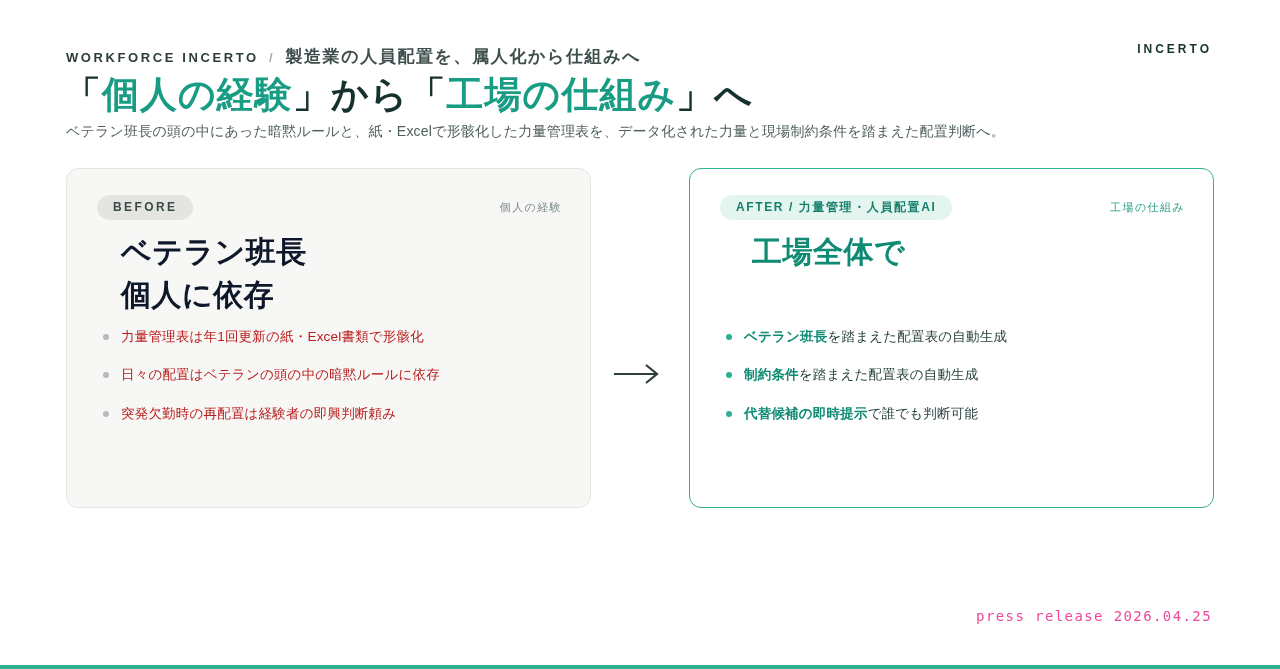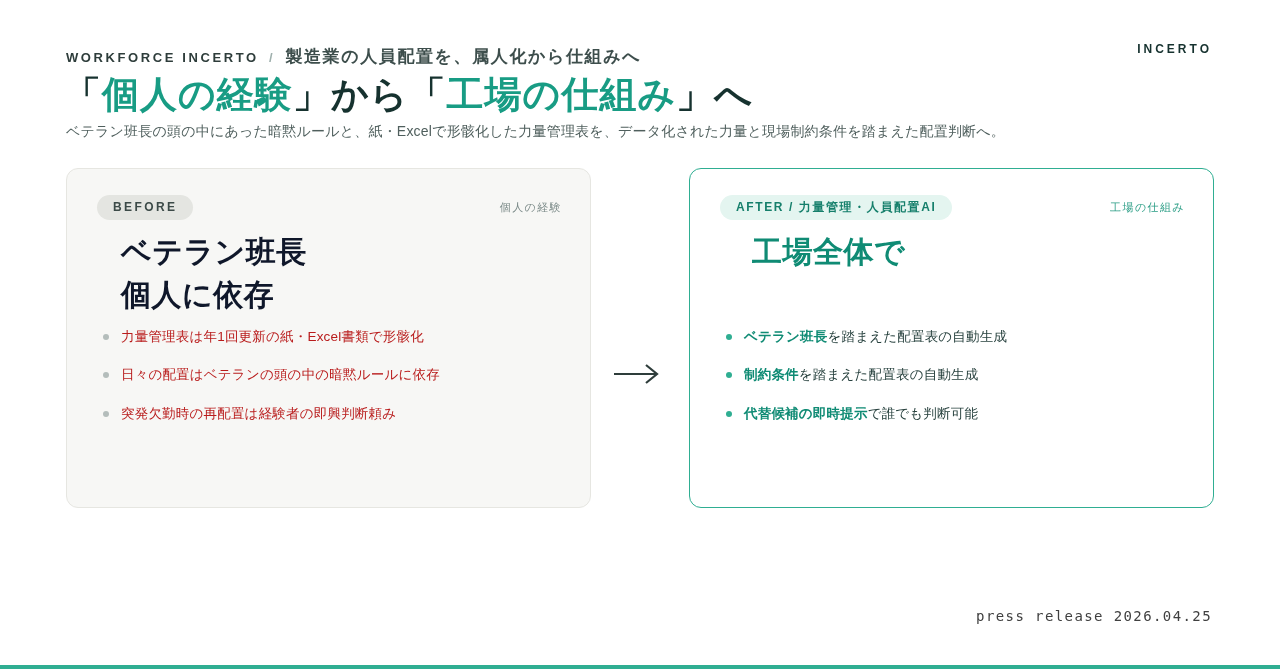--- a/index.html
+++ b/index.html
@@ -182,21 +182,21 @@
     height: 24px;
   }
 
   
   .footer-note {
     position: absolute;
     right: 68px;
     top: 608px;
     font-size: 14px;
     letter-spacing: 1.4px;
-    color: #404040;
+    color: #ec4899;
     font-family: "DejaVu Sans Mono", monospace;
   }
   .footer-rule {
     position: absolute;
     left: 0;
     bottom: 0;
     width: 1280px;
     height: 4px;
     background: #2fae92;
   }

